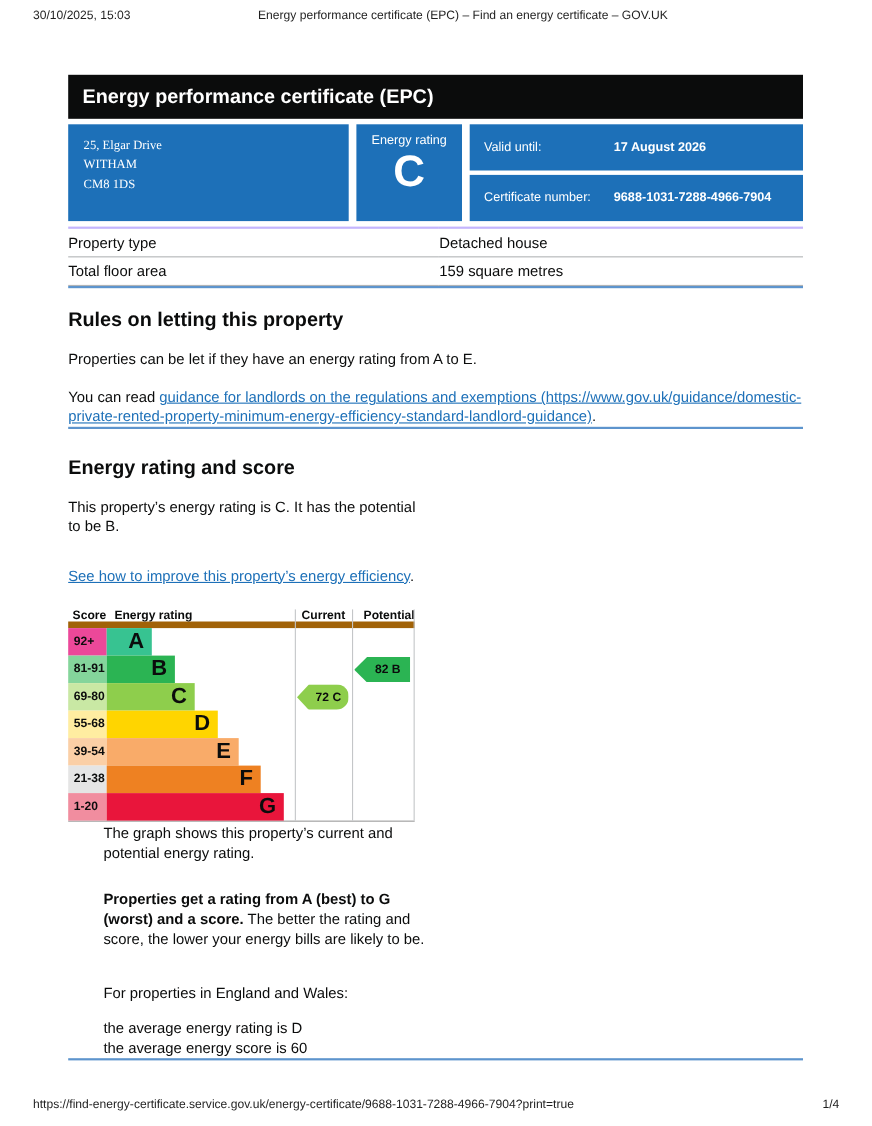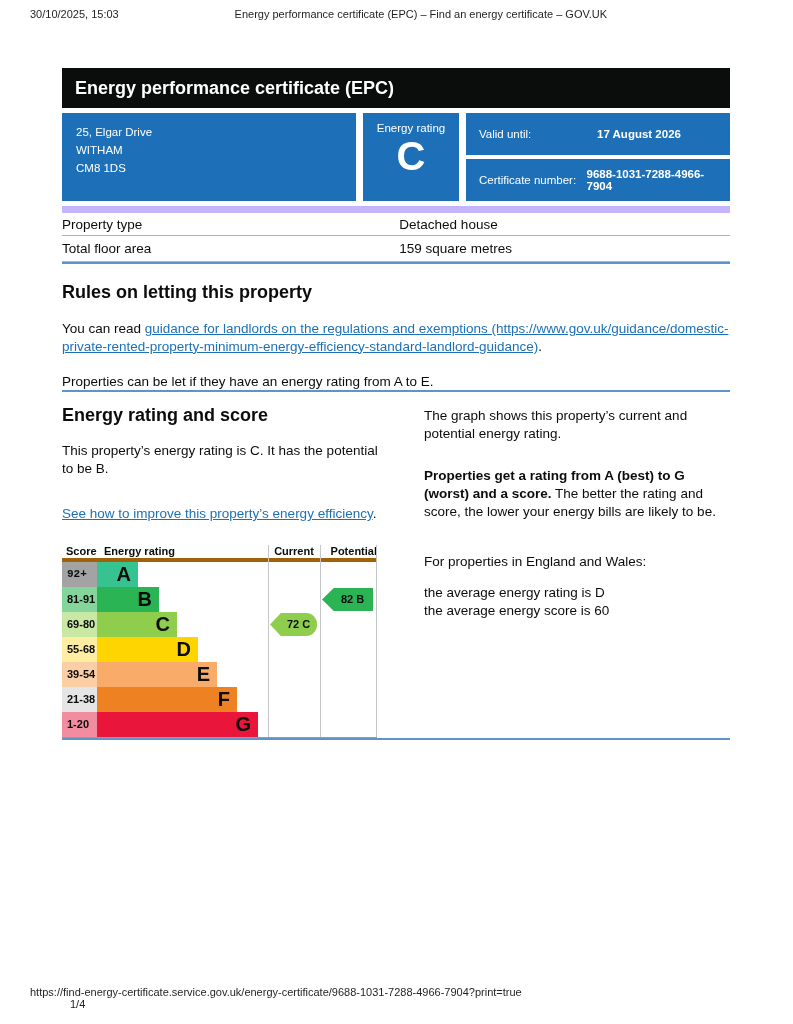--- a/index.html
+++ b/index.html
@@ -4,71 +4,71 @@
 <style>
   * { box-sizing: border-box; }
   html,body { margin:0; padding:0; background:#fff; }
   .page {
     position:relative; width:793px; height:1024px; background:#fff;
     font-family:"Liberation Sans", sans-serif; color:#0b0c0c; overflow:hidden;
   }
   
   .print-meta { position:absolute; left:30px; right:30px; display:flex; font-size:11px; color:#1f1f1f;justify-content:flex-end; }
   .print-meta.top { top:8px; }
-  .print-meta.bottom { bottom:14px;flex-direction:column; }
+  .print-meta.bottom { bottom:14px; }
   .pm-left { white-space:nowrap; }
   .pm-center { flex:1; text-align:center; padding:0 10px; }
   .pm-right { white-space:nowrap;margin-left:40px; }
 
   .content { position:absolute; left:62px; width:668px; top:68px; }
 
   .banner { background:#0b0c0c; height:40px; display:flex; align-items:center; padding-left:13px; }
   .banner-title { color:#fff; font-size:18px; font-weight:bold; margin:0; }
 
   .summary { display:flex; gap:7px; margin-top:5px; height:88px; }
   .bluebox { background:#1d70b8; color:#fff; }
-  .addr-box { width:294px; padding:11px 14px; font-size:11.5px; line-height:1.55; }
+  .addr-box { width:255px; padding:11px 14px; font-size:11.5px; line-height:1.55;font-family:Liberation Serif, serif; }
   .rating-box { width:96px; display:flex; flex-direction:column; align-items:center; padding-top:9px; }
   .rating-label { font-size:11.5px; }
   .rating-letter { font-size:40px; font-weight:bold; line-height:1.05; margin-top:1px; }
   .right-boxes { flex:1; display:flex; flex-direction:column; gap:4px; }
   .info-box { flex:1; display:flex; align-items:center; padding:0 13px; }
   .info-label { width:118px; font-size:11.5px; }
   .info-value { font-size:11.5px; font-weight:bold; }
 
   .facts { width:100%; border-collapse:collapse; margin-top:5px; font-size:13.5px; }
   .facts td { border-bottom:1px solid #b1b4b6; height:26px; padding:0; }
-  .facts tr:first-child td { border-top:7px solid #c4b5fd;margin-top:31px; }
+  .facts tr:first-child td { border-top:2px solid #c4b5fd;margin-top:31px; }
   .facts td.label { width:50.5%; }
 
   hr.blue { border:none; border-top:2px solid #5d94cd; margin:0; }
   .hr1 { margin-top:8px; }
   .hr2 { margin-top:25px; }
   .hr3 { margin-top:20px; }
 
   h2 { font-size:18px; font-weight:bold; margin:0; }
   .letting h2 { margin-top:18px; }
   p { font-size:13.5px; line-height:1.32; margin:0; }
   .letting p { margin-top:17px; }
   a { color:#1d70b8; text-decoration:underline; cursor:pointer; }
 
-  .two-col { display:flex; margin-top:13px; }
+  .two-col { display:flex; margin-top:25px;flex-direction:column; }
   .col-left { width:330px; }
   .col-right { width:306px; margin-left:32px; }
   .col-left p { margin-top:16px; }
   .improve { margin-top:27px !important; }
   .col-right p { margin:0; }
   .rp1 { margin-top:2px !important; }
   .rp2 { margin-top:24px !important; }
   .rp3 { margin-top:32px !important; }
   .avg-lines { margin-top:14px; font-size:13.5px; line-height:1.32; }
 
   
   .chart { position:relative; width:315px; margin-top:22px; font-size:11px; border-bottom:1px solid #9a9a9a; }
-  .chart-header { display:flex; height:17px; align-items:center; font-weight:bold; border-bottom:4px solid #a16207; }
+  .chart-header { display:flex; height:17px; align-items:center; font-weight:bold; border-bottom:6px solid #a16207; }
   .h-score { width:35px; padding-left:4px; }
   .h-rating { flex:1; padding-left:7px; }
   .h-current { width:52px; text-align:center; }
   .h-potential { width:57px; text-align:right; }
   .band-row { display:flex; height:25px; }
   .score-cell { width:35px; padding-left:5px; font-weight:bold; line-height:25px; }
   .bar { display:flex; align-items:center; justify-content:flex-end; padding-right:7px; font-size:20px; font-weight:bold; }
   .vline { position:absolute; top:0; bottom:0; width:1px; background:#c4c6c8; }
   .vl-1 { left:206px; } .vl-2 { left:258px; } .vl-3 { left:314px; }
   .arrow {
@@ -128,43 +128,43 @@
           <td class="label">Total floor area</td>
           <td>159 square metres</td>
         </tr>
       </tbody>
     </table>
 
     <hr class="blue hr1">
 
     <div class="letting">
       <h2>Rules on letting this property</h2>
+      <p>Properties can be let if they have an energy rating from A to E.</p>
       <p><span>You can read </span><a>guidance for landlords on the regulations and exemptions (https://www.gov.uk/guidance/domestic-private-rented-property-minimum-energy-efficiency-standard-landlord-guidance)</a><span>.</span></p>
-      <p>Properties can be let if they have an energy rating from A to E.</p>
     </div>
 
     <hr class="blue hr2">
 
     <div class="two-col">
 
       <div class="col-left">
         <h2>Energy rating and score</h2>
         <p>This property’s energy rating is C. It has the potential to be B.</p>
         <p class="improve"><a>See how to improve this property’s energy efficiency</a><span>.</span></p>
 
         <div class="chart">
           <div class="chart-header">
             <span class="h-score">Score</span>
             <span class="h-rating">Energy rating</span>
             <span class="h-current">Current</span>
             <span class="h-potential">Potential</span>
           </div>
 
           <div class="band-row">
-            <span class="score-cell" style="background: #a3a3a3; font-family: Liberation Mono, monospace;">92+</span>
+            <span class="score-cell" style="background: #ec4899;">92+</span>
             <span class="bar" style="background: rgb(55, 195, 145); width: 41px;">A</span>
           </div>
           <div class="band-row">
             <span class="score-cell" style="background: rgb(132, 213, 155);">81-91</span>
             <span class="bar" style="background: rgb(43, 180, 83); width: 62px;">B</span>
           </div>
           <div class="band-row">
             <span class="score-cell" style="background: rgb(201, 232, 164);">69-80</span>
             <span class="bar" style="background: rgb(142, 206, 76); width: 80px;">C</span>
           </div>

